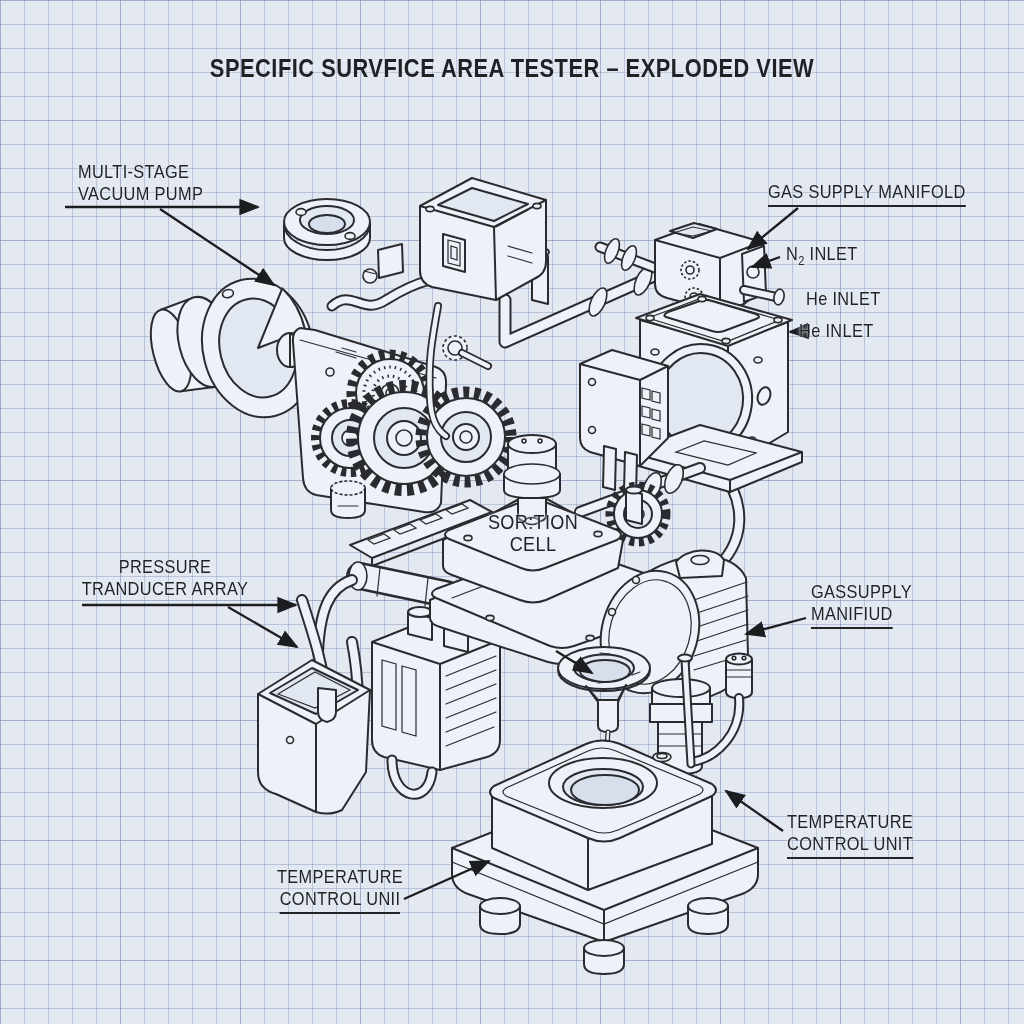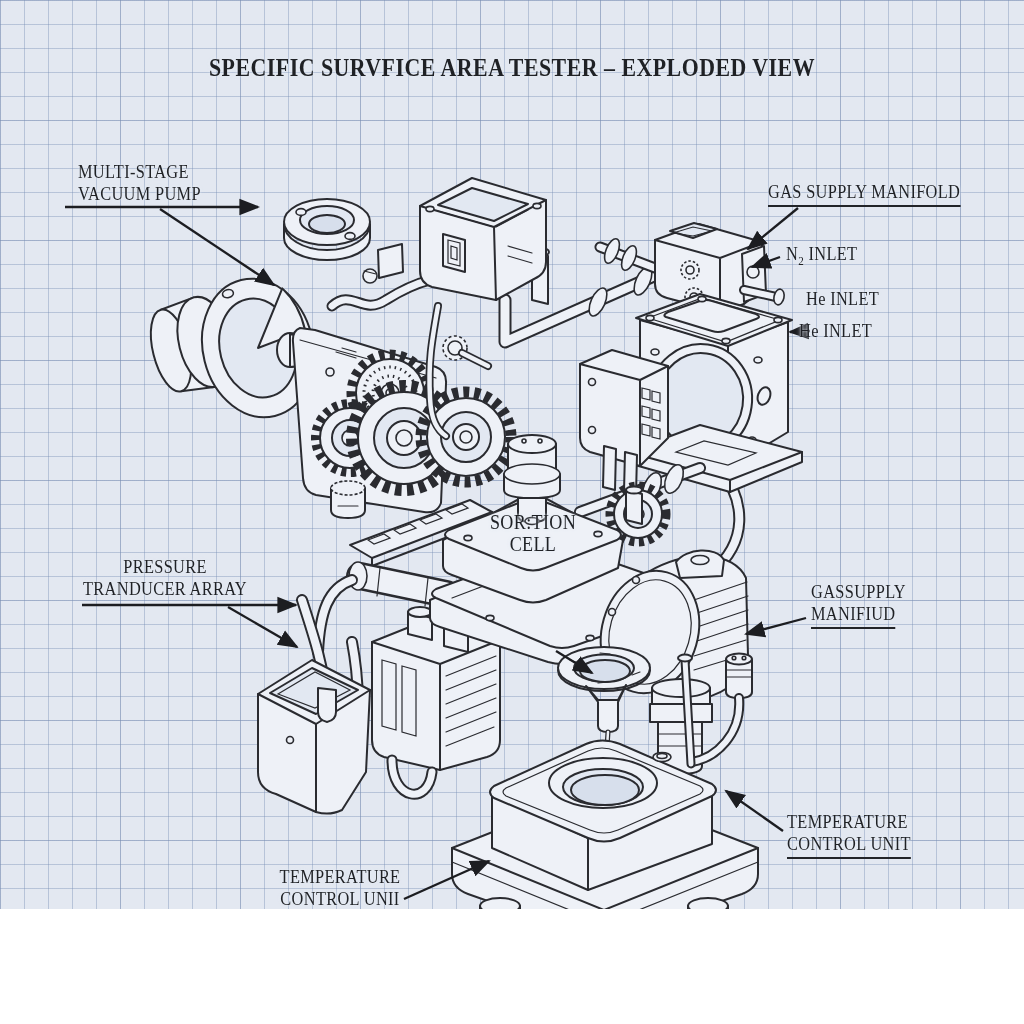--- a/index.html
+++ b/index.html
@@ -1,25 +1,25 @@
 <!DOCTYPE html>
 <html><head>
 <meta charset="utf-8">
 <style>
   html,body{margin:0;padding:0;}
   #canvas{
-    position:relative;width:1024px;height:909px;overflow:hidden;
+    position:relative;width:1024px;height:1024px;overflow:hidden;
     background-color:#e3e8f1;
     background-image:
       linear-gradient(to right, rgba(122,144,182,.42) 1px, transparent 1px),
       linear-gradient(to bottom, rgba(122,144,182,.42) 1px, transparent 1px),
       linear-gradient(to right, rgba(96,118,160,.30) 1px, transparent 1px),
       linear-gradient(to bottom, rgba(96,118,160,.30) 1px, transparent 1px);
     background-size:24px 24px,24px 24px,120px 120px,120px 120px;
-    font-family:Liberation Serif, serif;
+    font-family:Liberation Sans, sans-serif;
     color:#1f2125;
   }
   svg#art{position:absolute;inset:0;z-index:1;}
   .lbl{
     position:absolute;z-index:2;font-size:19px;line-height:22px;letter-spacing:.4px;
     color:#1f2125;white-space:nowrap;
     transform:scaleX(.86);transform-origin:left top;
     text-shadow:0 0 5px rgba(230,236,245,.95),0 0 2px rgba(230,236,245,.95);
   }
   .lbl.center{transform:translateX(-50%) scaleX(.86);transform-origin:center top;text-align:center;}

